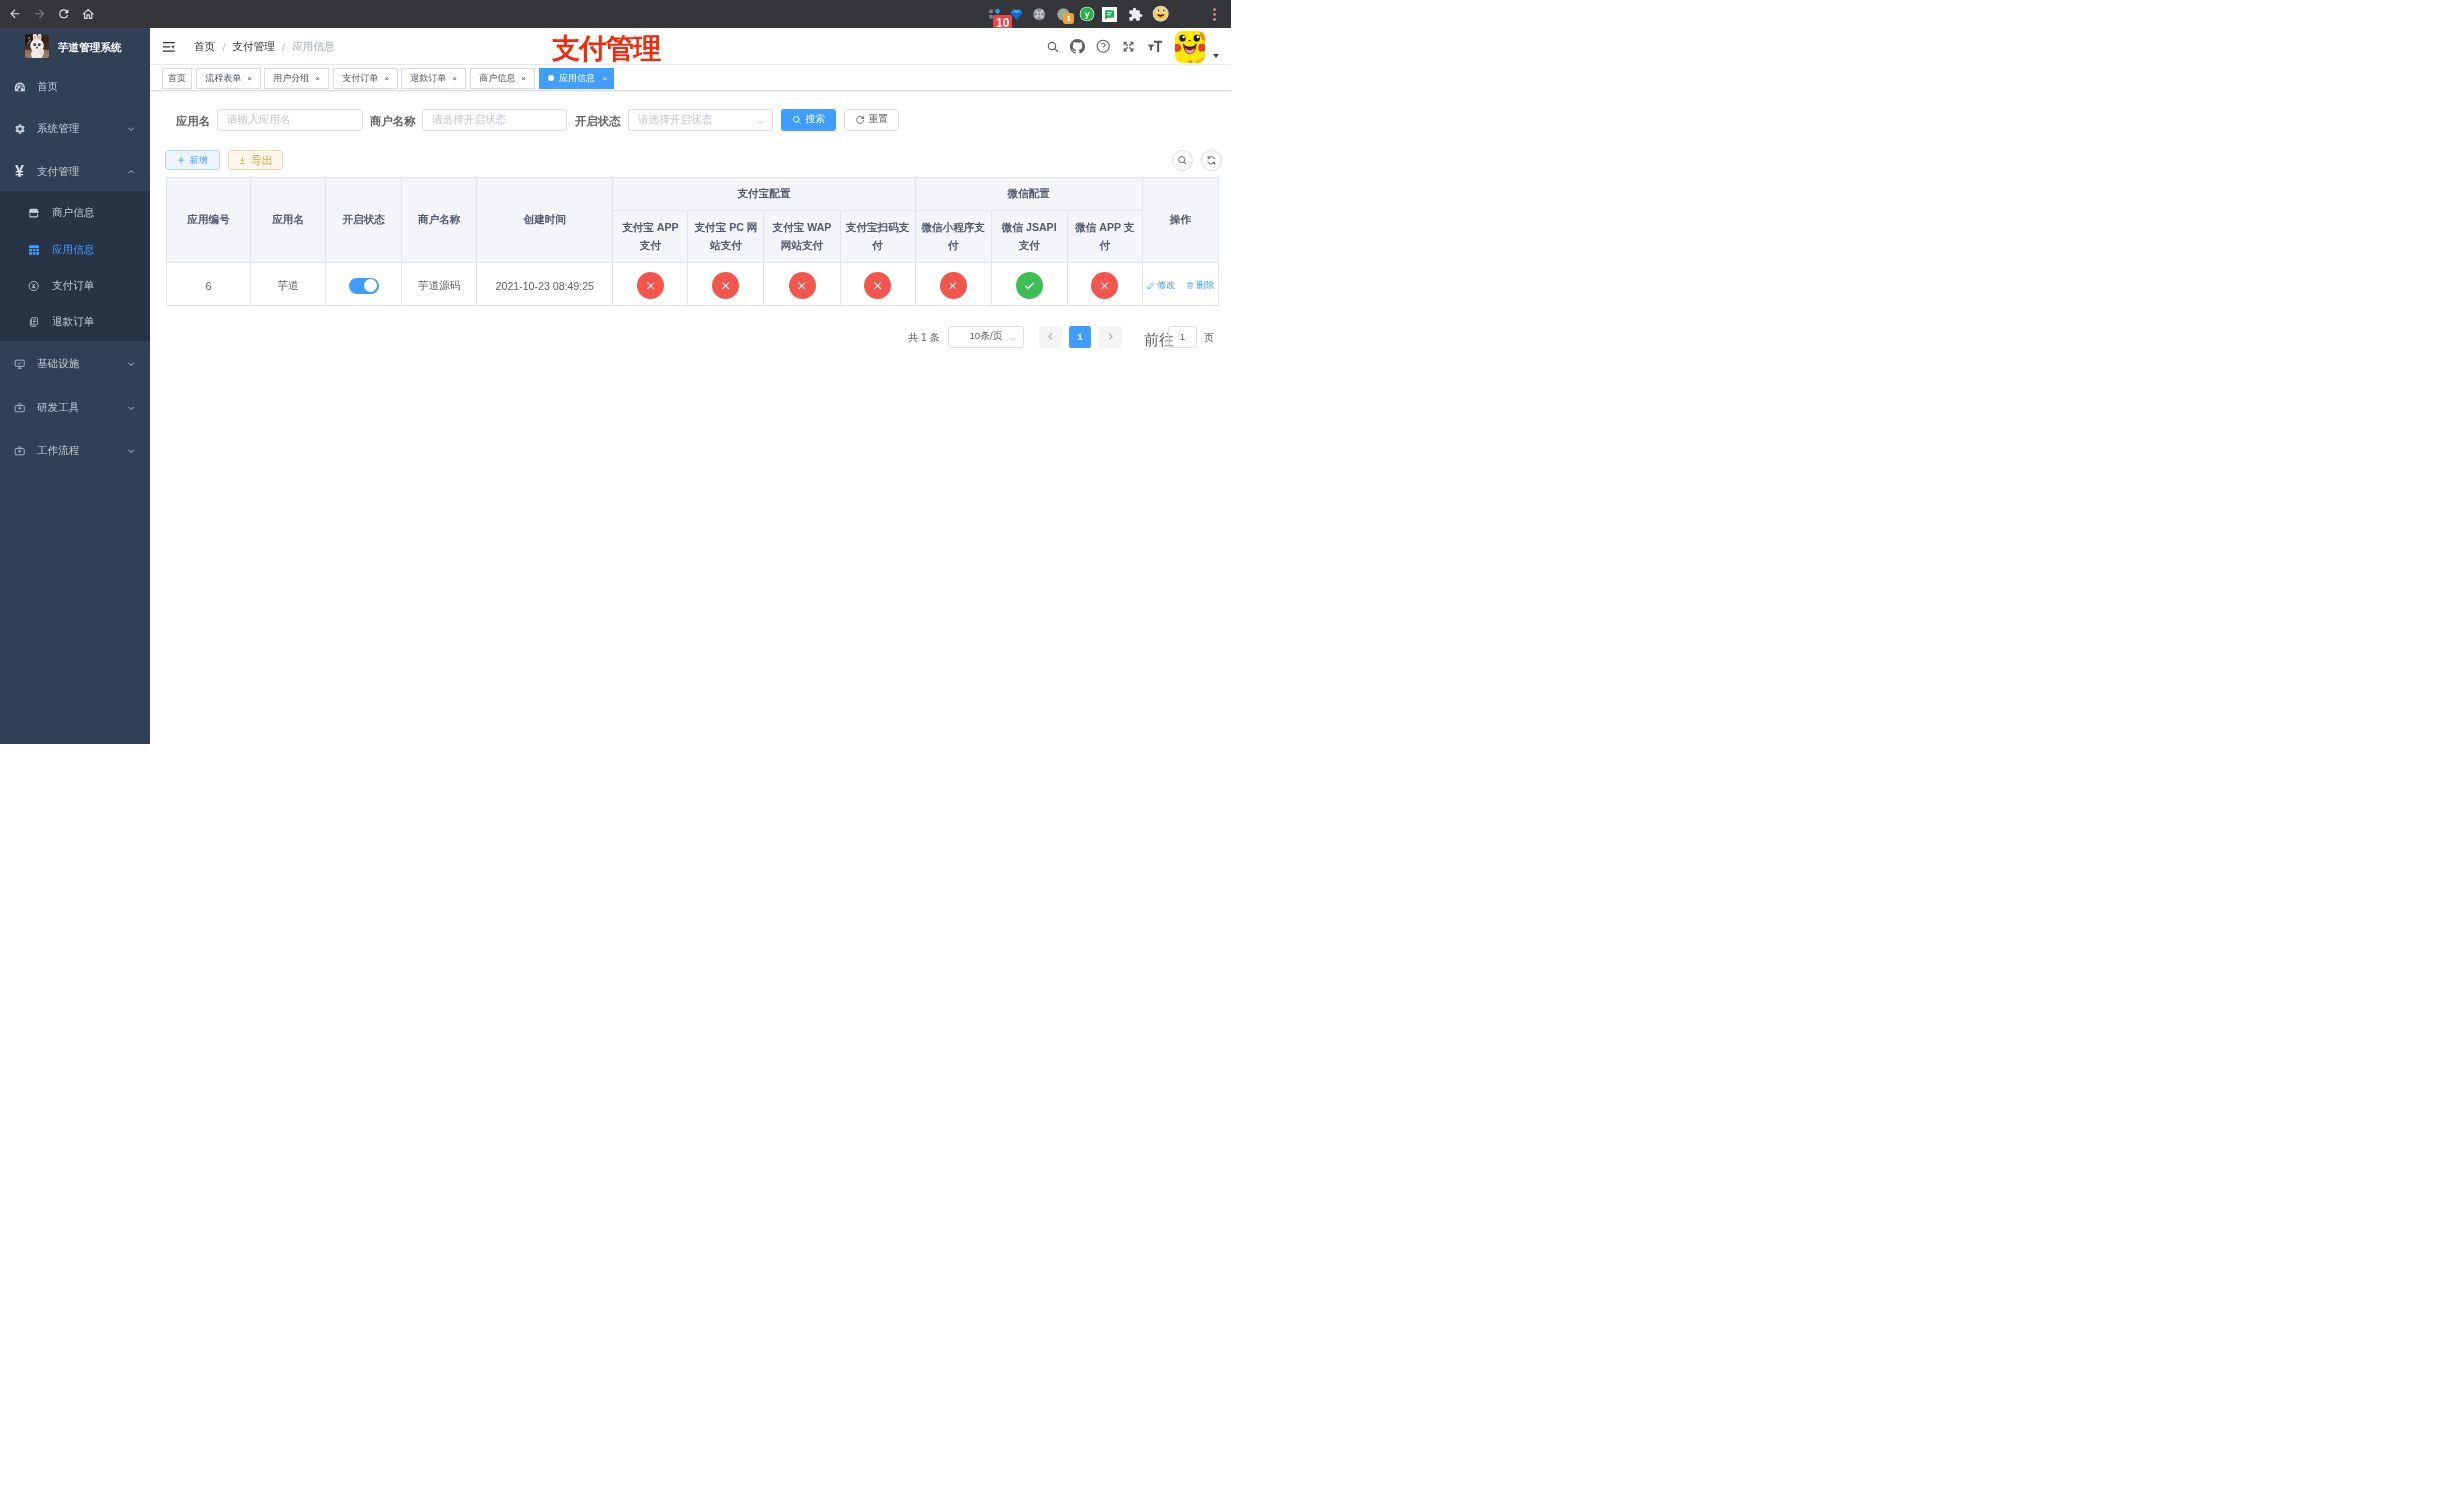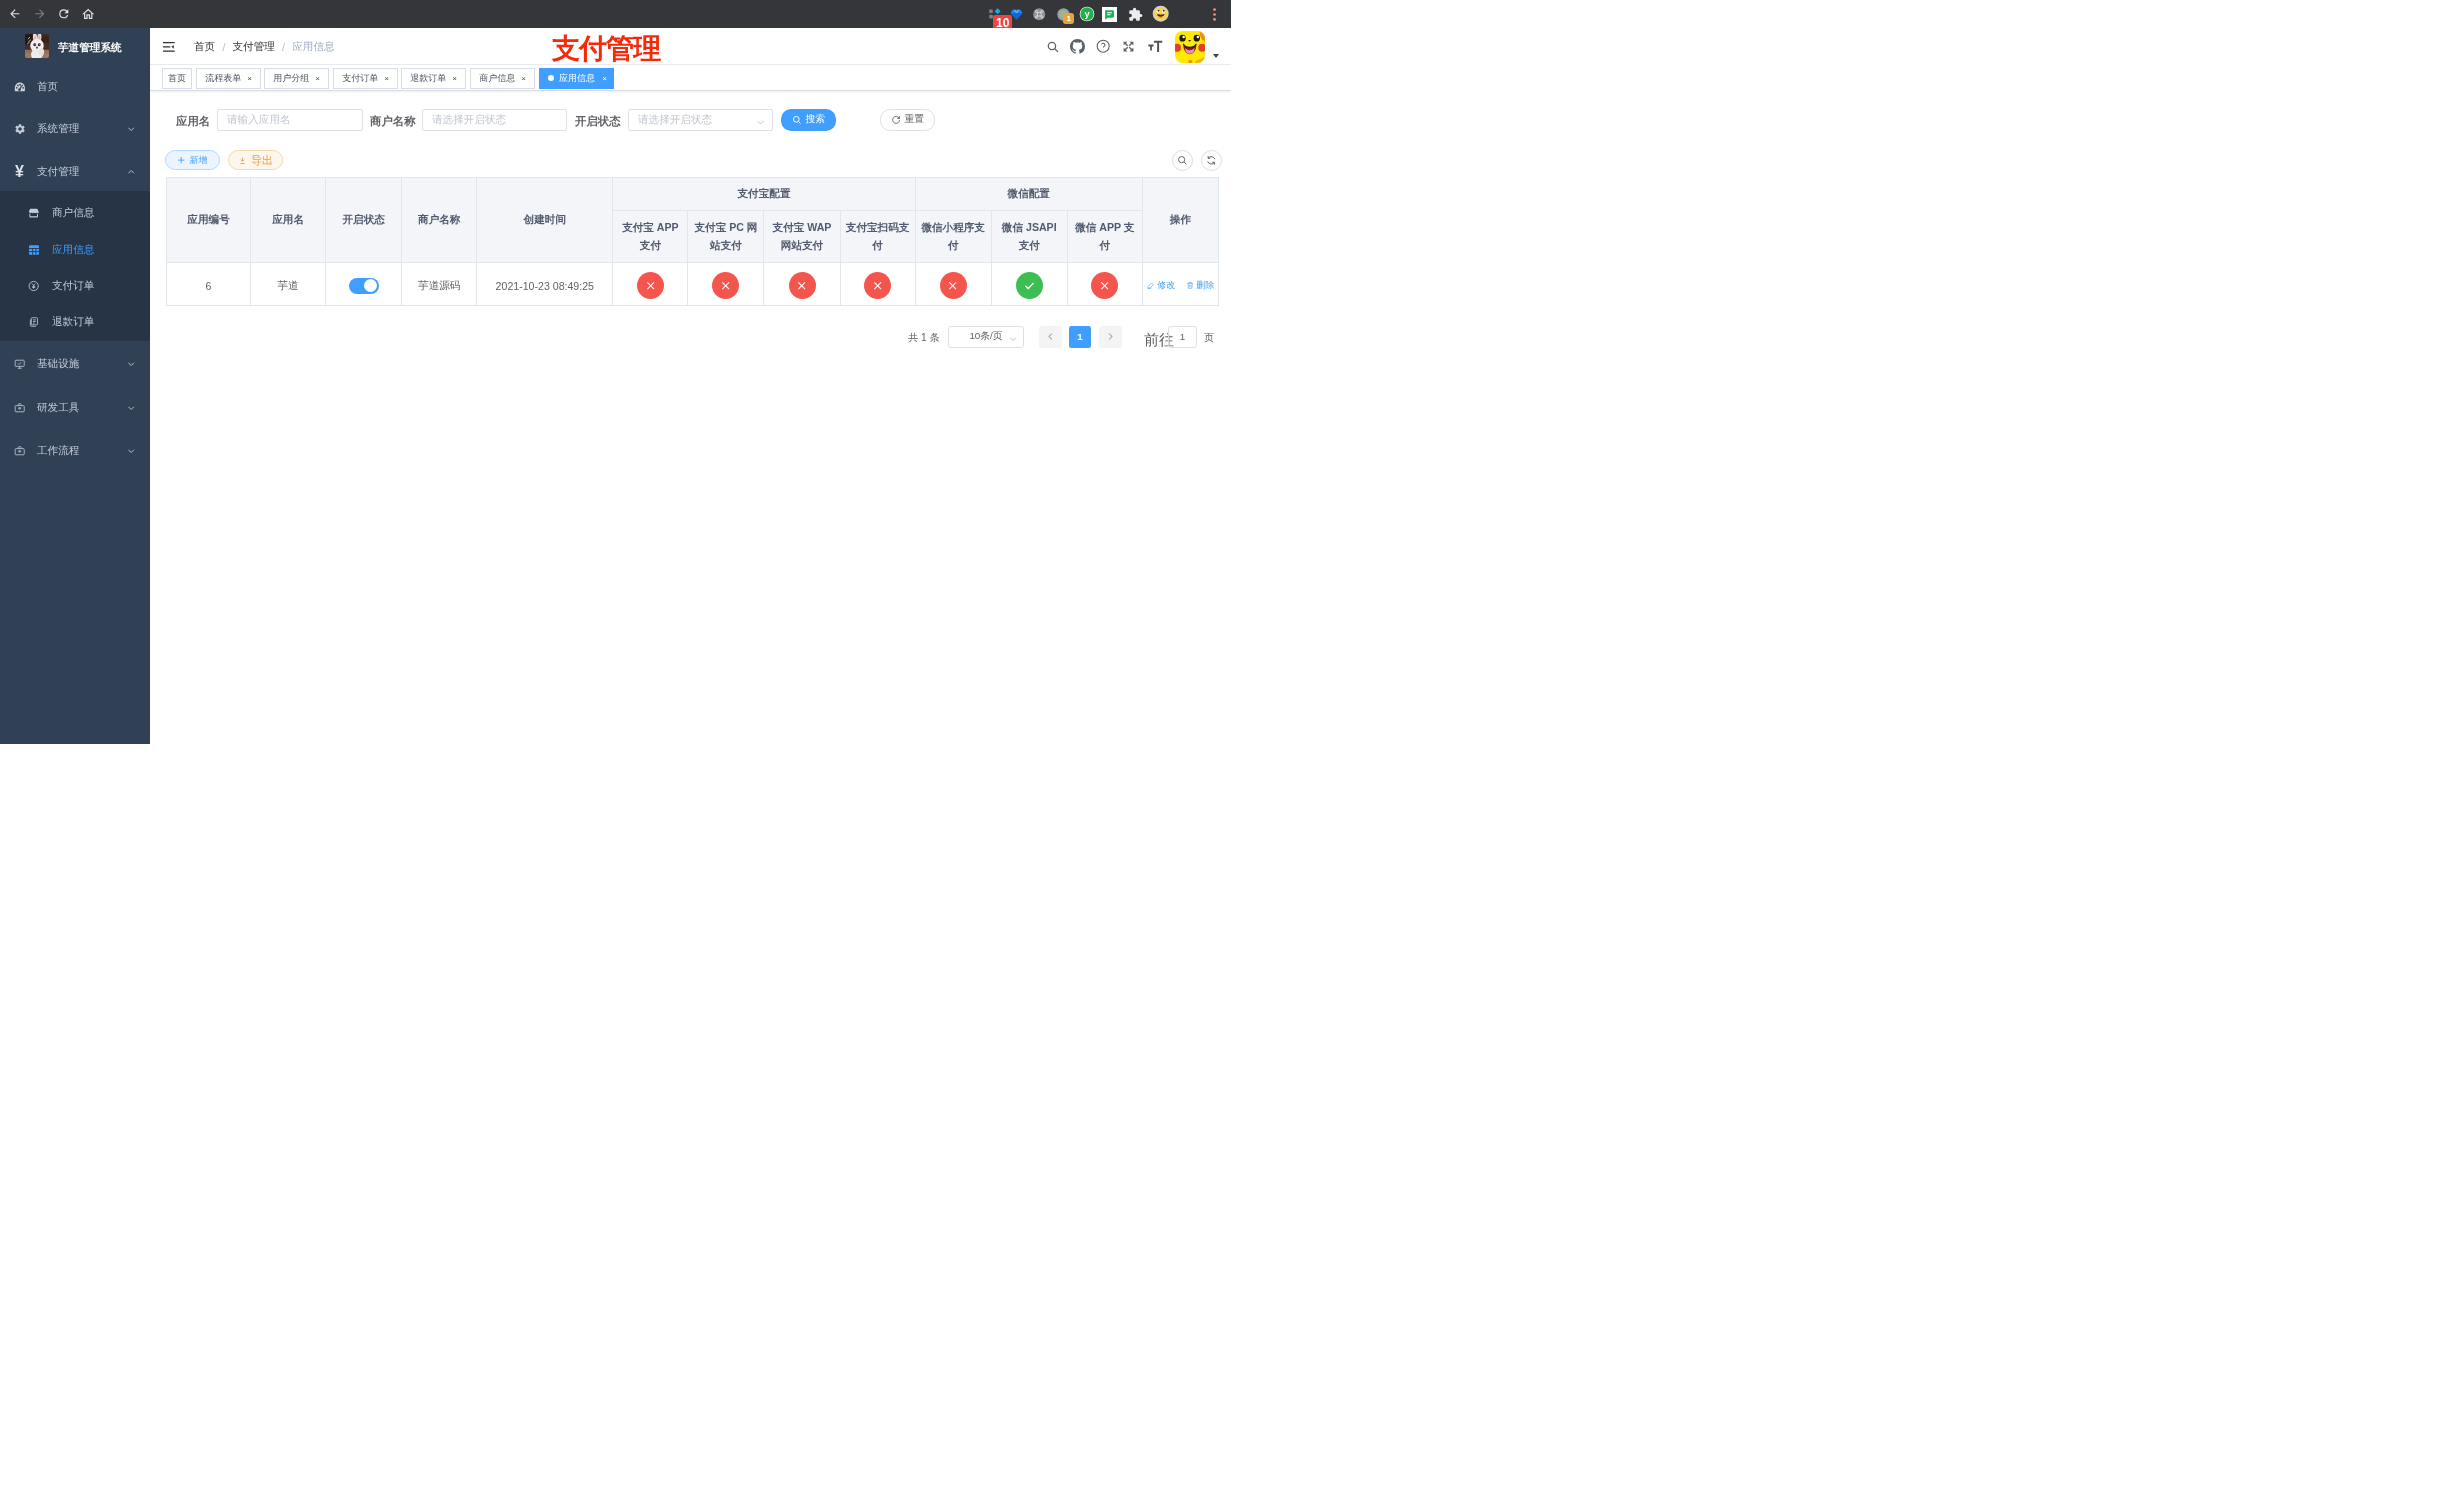--- a/index.html
+++ b/index.html
@@ -40,23 +40,23 @@
   #red-note { position:absolute; left:552px; top:30px; font-size:28px; font-weight:700; color:#f5290a; letter-spacing:-0.9px; white-space:nowrap; }
 
   #tagsbar { position:absolute; left:150px; top:64px; width:1081px; height:26.5px; background:#fff; border-top:0.8px solid #e7eaee; border-bottom:0.8px solid #d8dce5; box-shadow:0 0.8px 2.3px 0 rgba(0,0,0,.09); }
   .tag { position:absolute; top:68px; height:20.7px; border:0.8px solid #d8dce5; background:#fff; color:#495060; font-size:9px; display:flex; align-items:center; justify-content:center; white-space:nowrap; }
   .tag .x { margin-left:5.3px; font-size:9px; transform:scale(.9); }
   .tag.active { background:#409eff; border-color:#409eff; color:#fff; }
   .tag.active .dot { width:6px; height:6px; background:#fff; border-radius:50%; margin-right:5.3px; }
 
   .flabel { position:absolute; font-size:11.4px; font-weight:700; color:#606266; top:114px; white-space:nowrap; }
   .finput { position:absolute; top:109px; height:21.7px; border:0.8px solid #dcdfe6; border-radius:2px; background:#fff; font-size:10.6px; color:#bfc4cc; display:flex; align-items:center; padding-left:9px; }
-  .btn { position:absolute; border-radius:10px; font-size:9.8px; display:flex; align-items:center; justify-content:center; white-space:nowrap;text-align:right; }
+  .btn { position:absolute; border-radius:3px; font-size:9.8px; display:flex; align-items:center; justify-content:center; white-space:nowrap;text-align:right; }
   #btn-search { left:781px; top:109px; width:55px; height:21.7px; background:#409eff; color:#fff; }
-  #btn-reset { left:844px; top:109px; width:55px; height:21.7px; background:#fff; border:0.8px solid #dcdfe6; color:#606266;margin-left:36px; }
+  #btn-reset { left:844px; top:109px; width:55px; height:21.7px; background:#fff; border:0.8px solid #dcdfe6; color:#606266; }
   #btn-add { left:165px; top:150px; width:55px; height:20.4px; background:#ecf5ff; border:0.8px solid #b3d8ff; color:#409eff; font-size:9px; }
   #btn-export { left:228px; top:150px; width:55px; height:20.4px; background:#fdf6ec; border:0.8px solid #f5dab1; color:#e6a23c; font-size:11px; }
   .circ-btn { position:absolute; top:150px; width:21px; height:21px; border:0.8px solid #d9dce2; border-radius:50%; background:#fff; display:flex; align-items:center; justify-content:center; }
 
   #tbl { position:absolute; left:166px; top:177px; border-collapse:collapse; table-layout:fixed; width:1053px; }
   #tbl th, #tbl td { border:0.8px solid #dfe6ec; text-align:center; vertical-align:middle; padding:0; }
   #tbl th { background:#f4f5f8; color:#515a6e; font-size:10.6px; font-weight:700; line-height:17.4px; }
   #tbl td { background:#fff; color:#606266; font-size:10.6px; padding-top:3px; }
   .icircle { width:27px; height:27px; border-radius:50%; margin:0 auto; display:flex; align-items:center; justify-content:center; }
   .icircle.red { background:#f4564e; }

